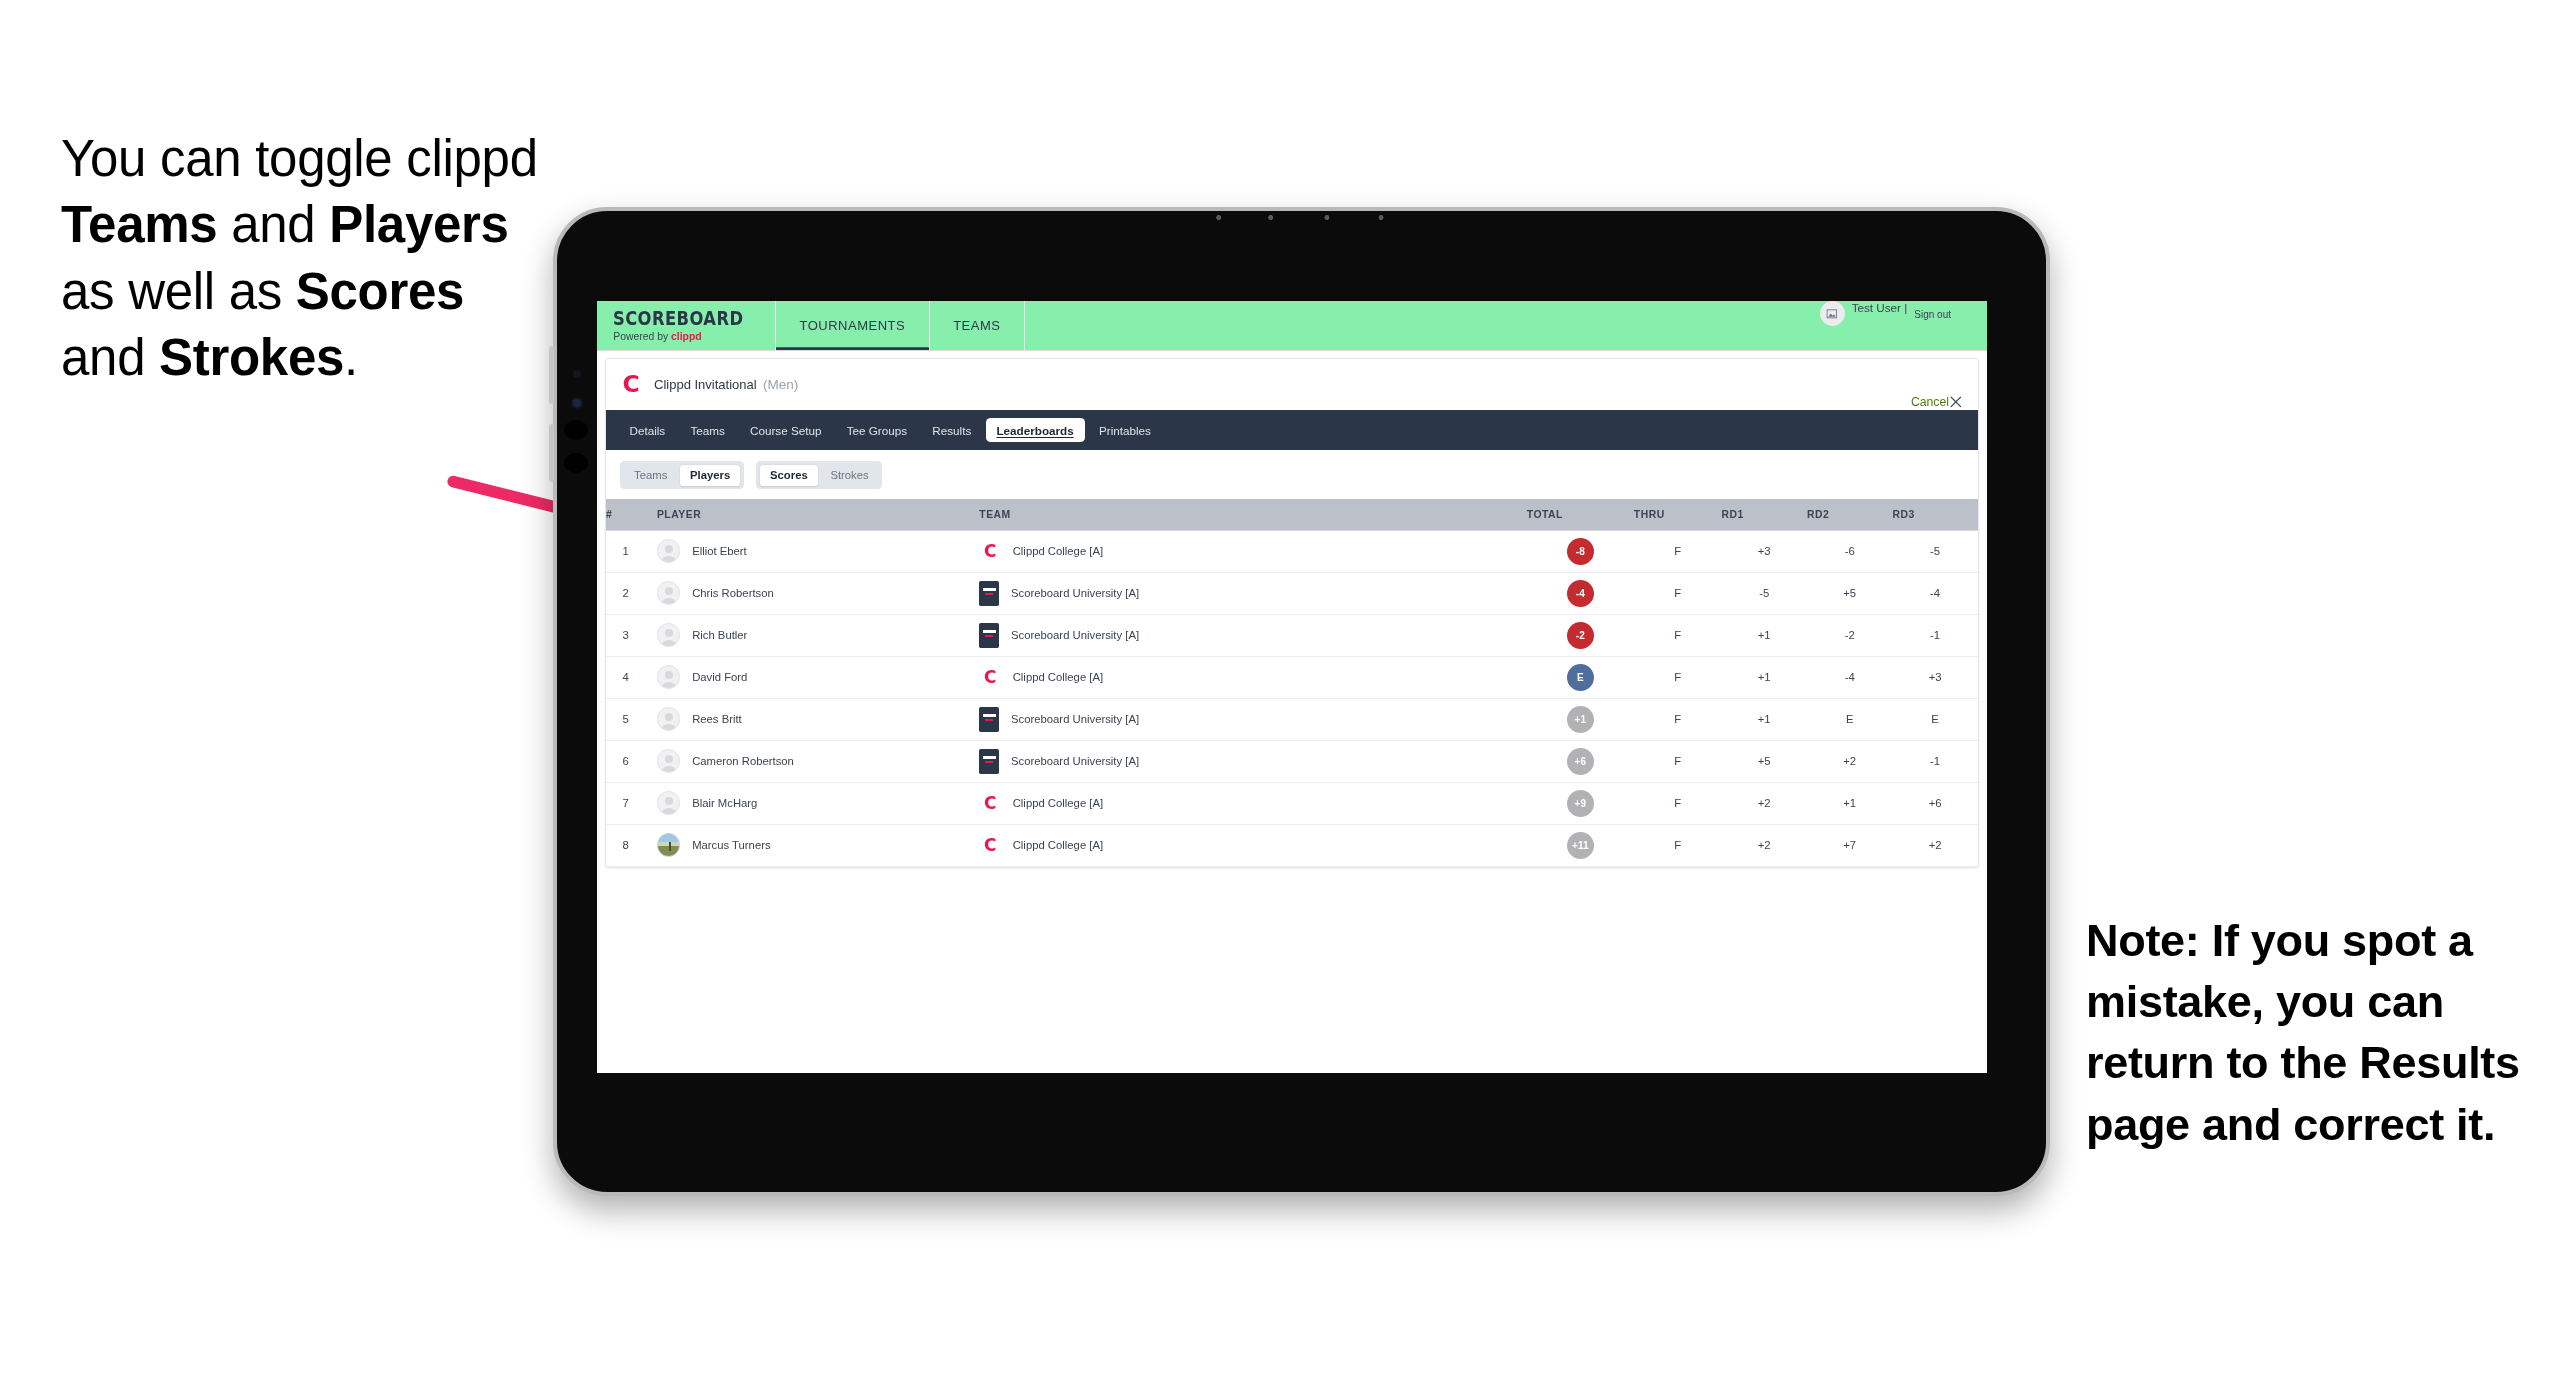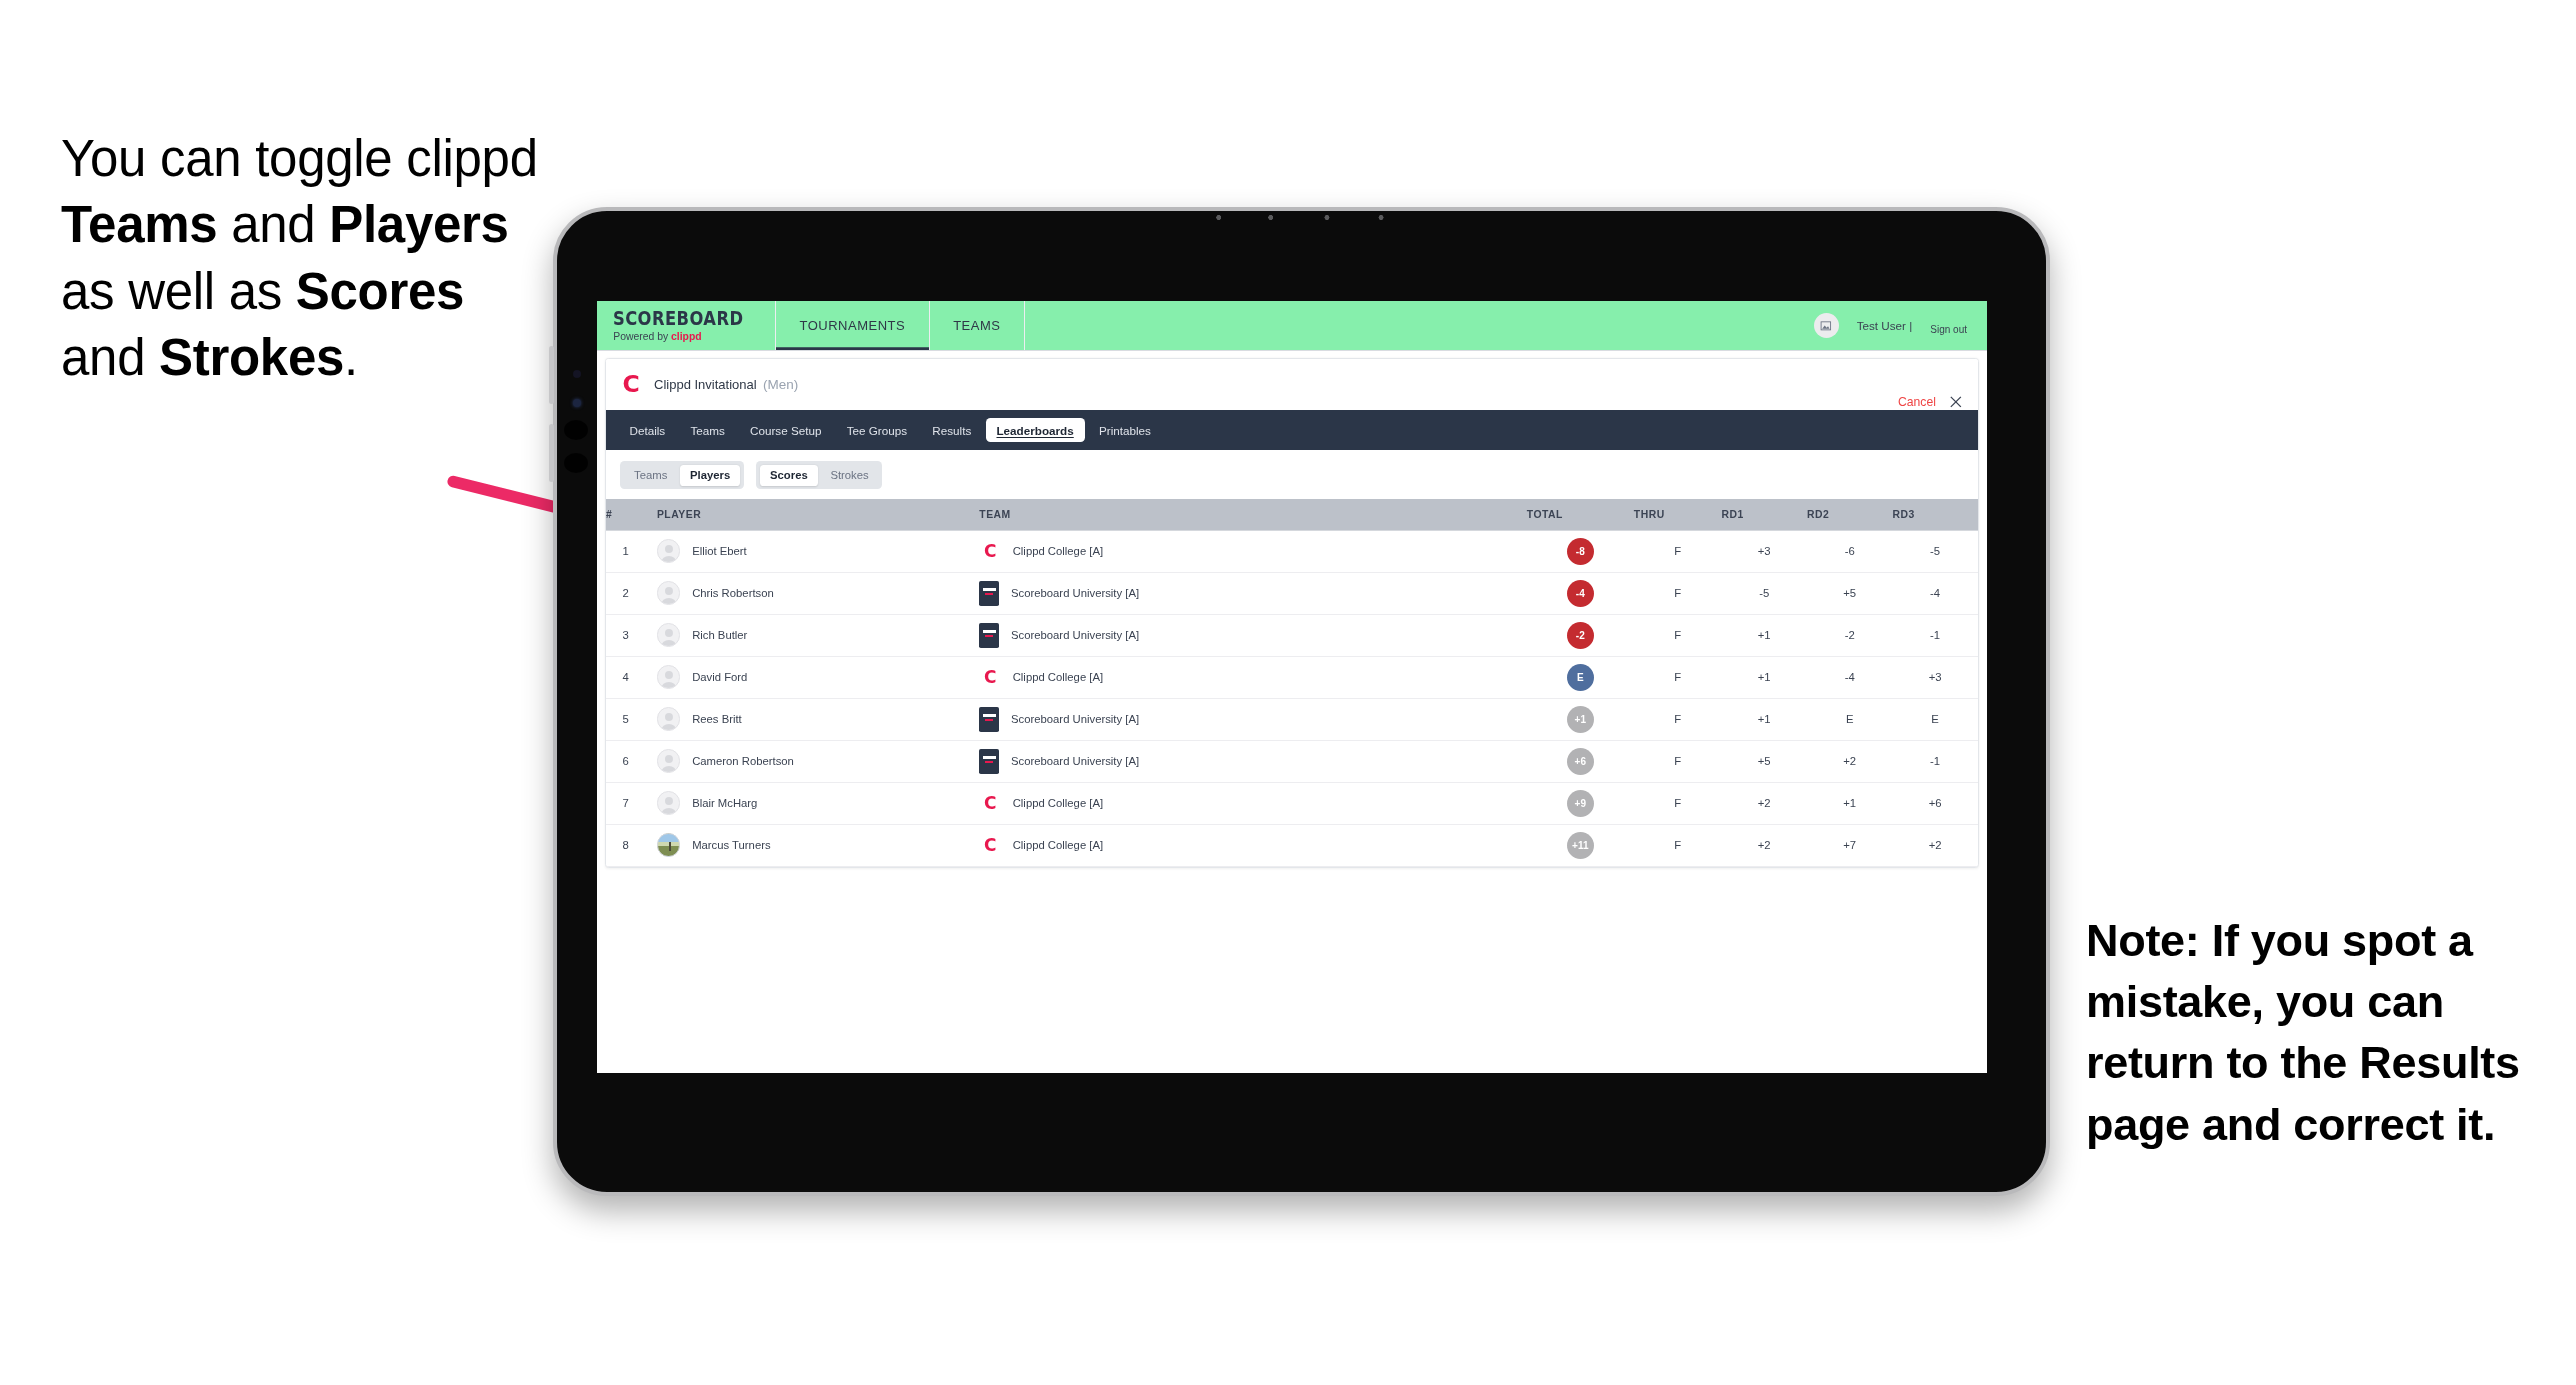--- a/index.html
+++ b/index.html
@@ -95,22 +95,22 @@
 
   .topnav { display: flex; align-items: stretch; }
   .topnav-item {
     display: flex; align-items: center; padding: 0 23.5px;
     font-size: 13px; letter-spacing: 0.5px; color: #2f3847;
     border-right: 0.9px solid #eceef1; cursor: pointer;
   }
   .topnav-item.active { box-shadow: inset 0 -2.7px 0 #2b3648; }
 
   .topright {
-    margin-left: auto; display: flex; align-items: center;
-    gap: 18px; padding-right: 20px; font-size: 11.7px; color: #3b4352;
+    margin-left: auto; display: flex; align-items: flex-start;
+    gap: 7px; padding-right: 36px; font-size: 11.7px; color: #3b4352;
   }
   .user-avatar {
     width: 25px; height: 25px; border-radius: 50%; background: #ececee;
     display: flex; align-items: center; justify-content: center;
   }
   .signout { font-size: 10px; color: #3b4352; cursor: pointer; margin-top: 8px; }
 
   
   .card {
     margin: 7.2px 8.1px 0 8.1px;
@@ -125,22 +125,22 @@
     background: #fff;
   }
   .c-logo {
     font-family: "DejaVu Sans", sans-serif;
     font-weight: 700; font-size: 23.5px; color: #e8184e; line-height: 1;
     margin-right: 14.4px;
   }
   .tourn-name { font-size: 13px; color: #2f3847; }
   .tourn-gender { font-size: 13.5px; color: #9aa3b0; margin-left: 6.3px; }
   .cancel {
-    margin-left: auto; display: flex; align-items: center; gap: 14px;
-    font-size: 12.2px; color: #ef4444; cursor: pointer; margin-top: 35px;
+    margin-left: auto; display: flex; align-items: center; gap: 1px;
+    font-size: 12.2px; color: #4d7c0f; cursor: pointer; margin-top: 35px;
   }
 
   
   .subnav {
     height: 40px; background: #2b3648;
     display: flex; align-items: center; padding: 0 12.6px; gap: 3.6px;
   }
   .subnav-item {
     font-size: 11.7px; color: #dfe3ea; padding: 5.4px 10.8px; border-radius: 4.5px; cursor: pointer;
   }

